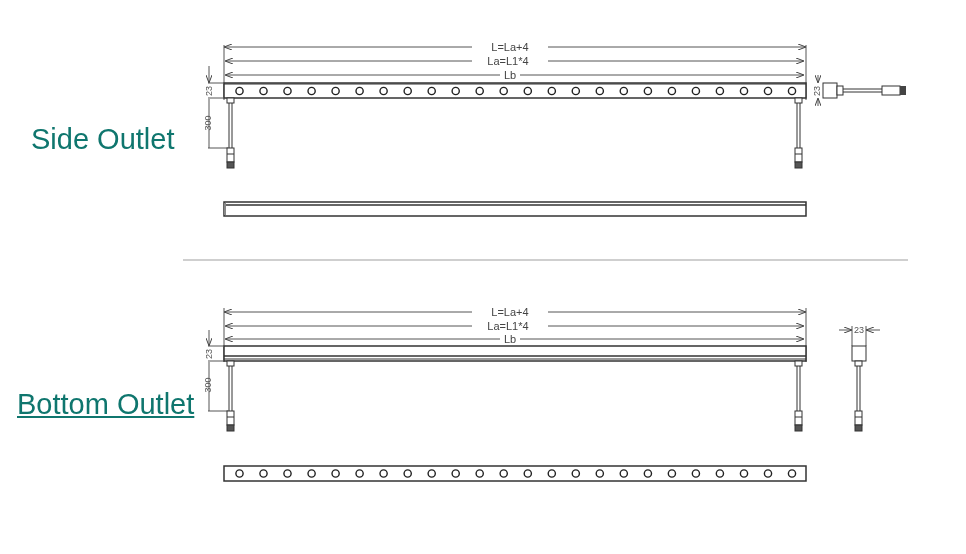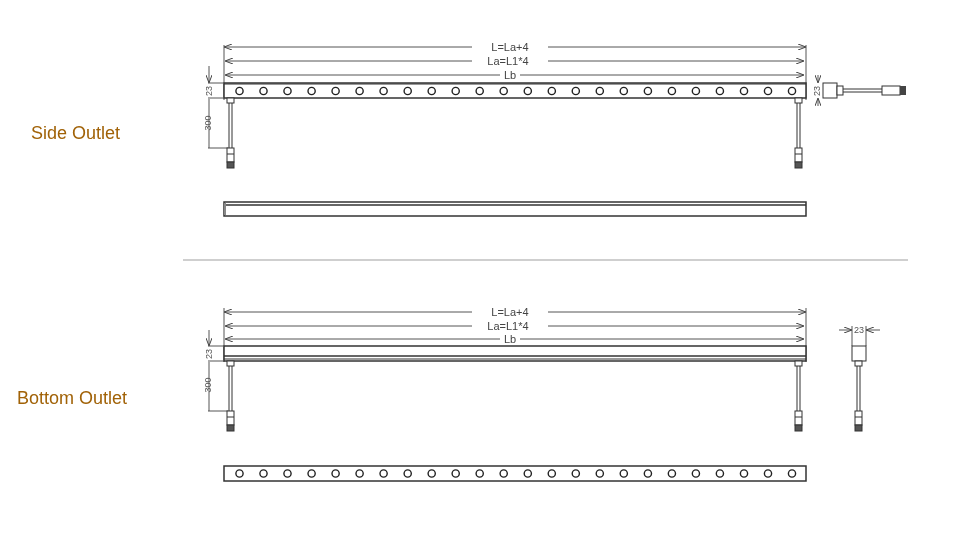--- a/index.html
+++ b/index.html
@@ -1,19 +1,19 @@
 <!DOCTYPE html>
 <html><head>
 <meta charset="utf-8">
 <style>
   html, body { margin:0; padding:0; background:#ffffff; }
   body { width:966px; height:554px; position:relative; overflow:hidden; font-family:"Liberation Sans", sans-serif; }
-  .label { position:absolute; color:#a16207; font-size:18px; font-family:"Liberation Sans", sans-serif; white-space:nowrap; }
+  .label { position:absolute; color:#0f766e; font-size:29px; font-family:"Liberation Sans", sans-serif; white-space:nowrap; }
   #lbl-side { left:31px; top:123px; }
-  #lbl-bottom { left:17px; top:388px; }
+  #lbl-bottom { left:17px; top:388px;text-decoration:underline; }
   svg { position:absolute; left:0; top:0; }
   .dim { font-family:"Liberation Sans", sans-serif; font-size:11px; fill:#444; }
   .dimsm { font-family:"Liberation Sans", sans-serif; font-size:9px; fill:#555; }
 </style>
 </head>
 <body>
 
 <div class="label" id="lbl-side">Side Outlet</div>
 <div class="label" id="lbl-bottom">Bottom Outlet</div>
 

